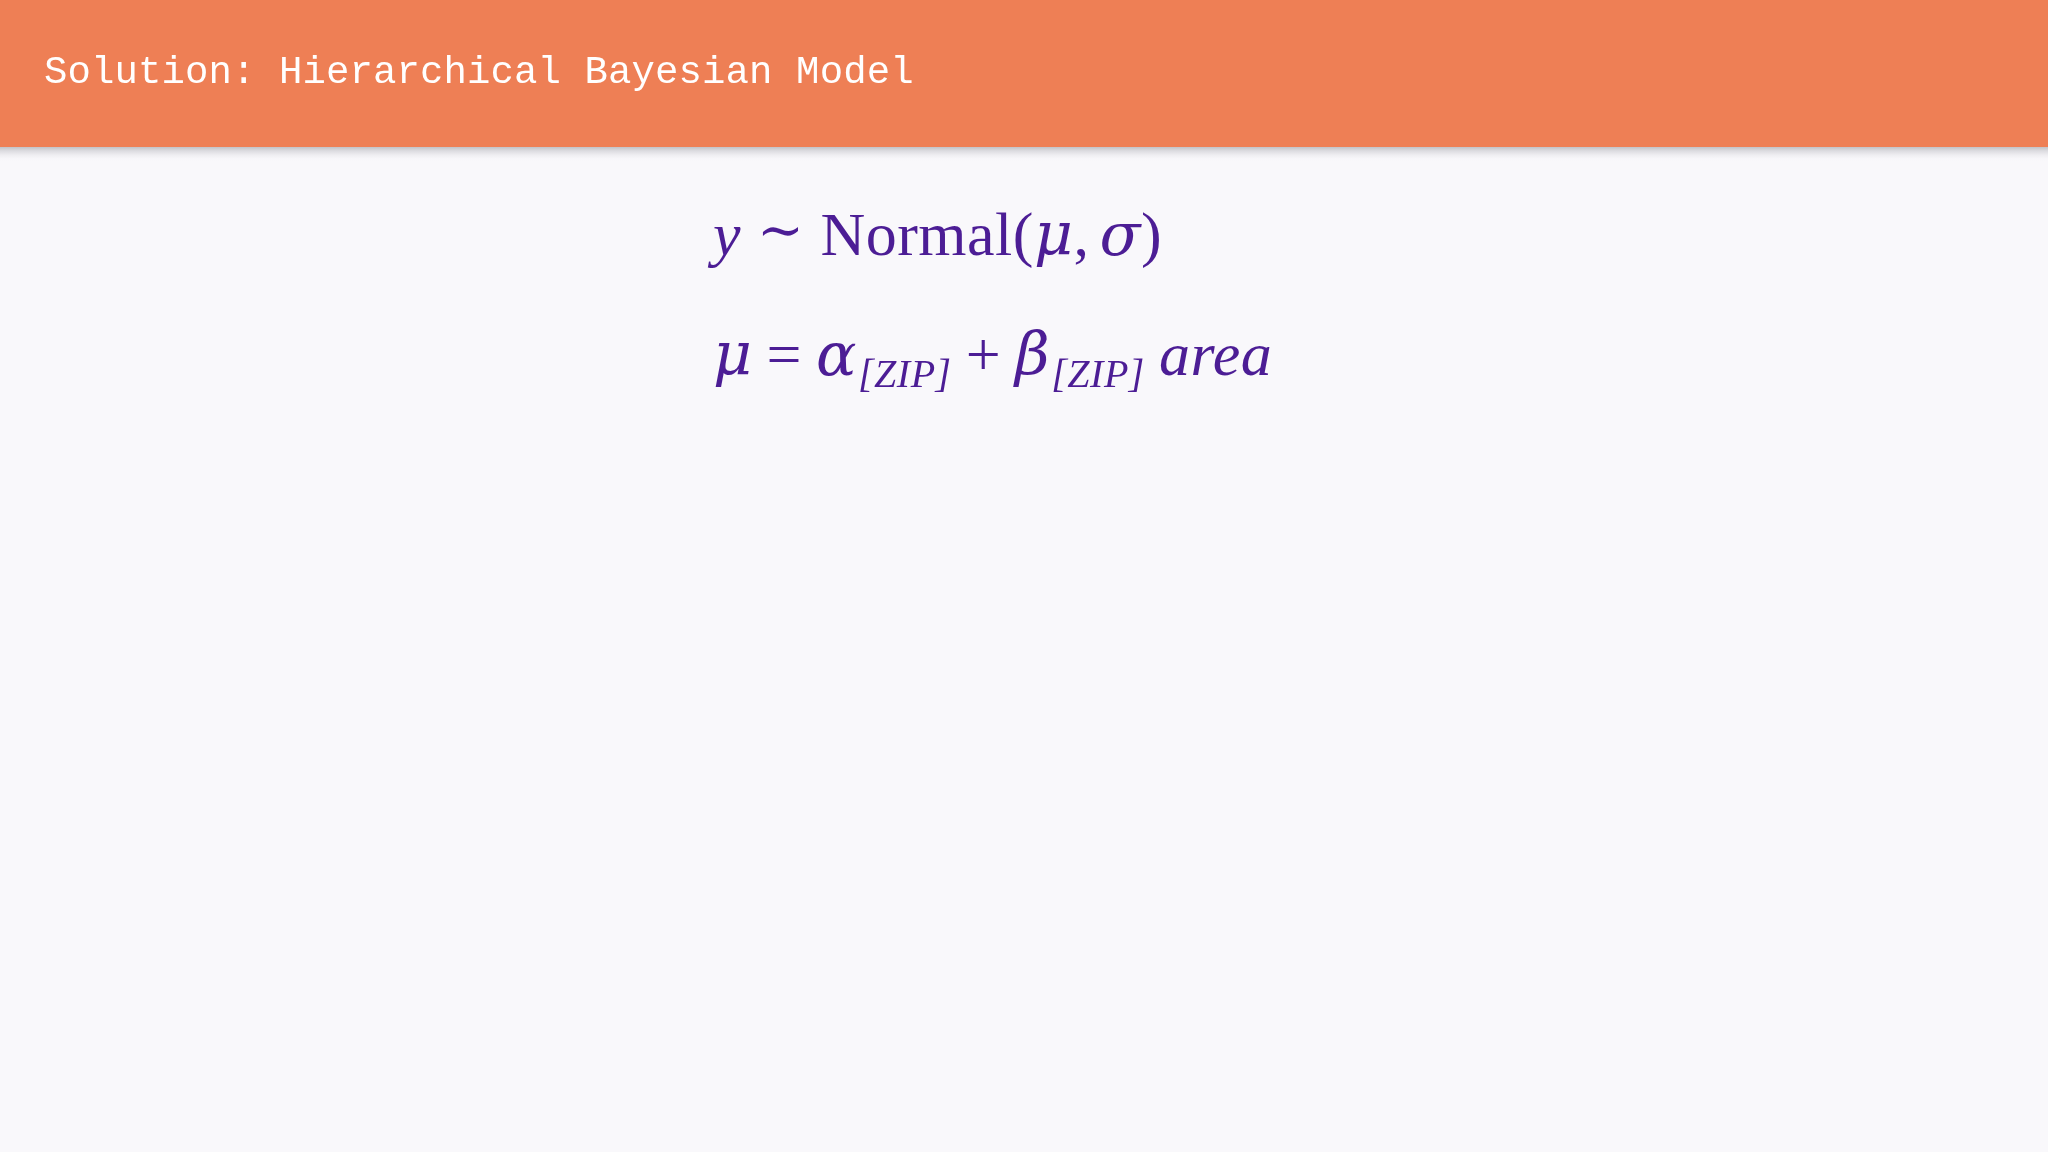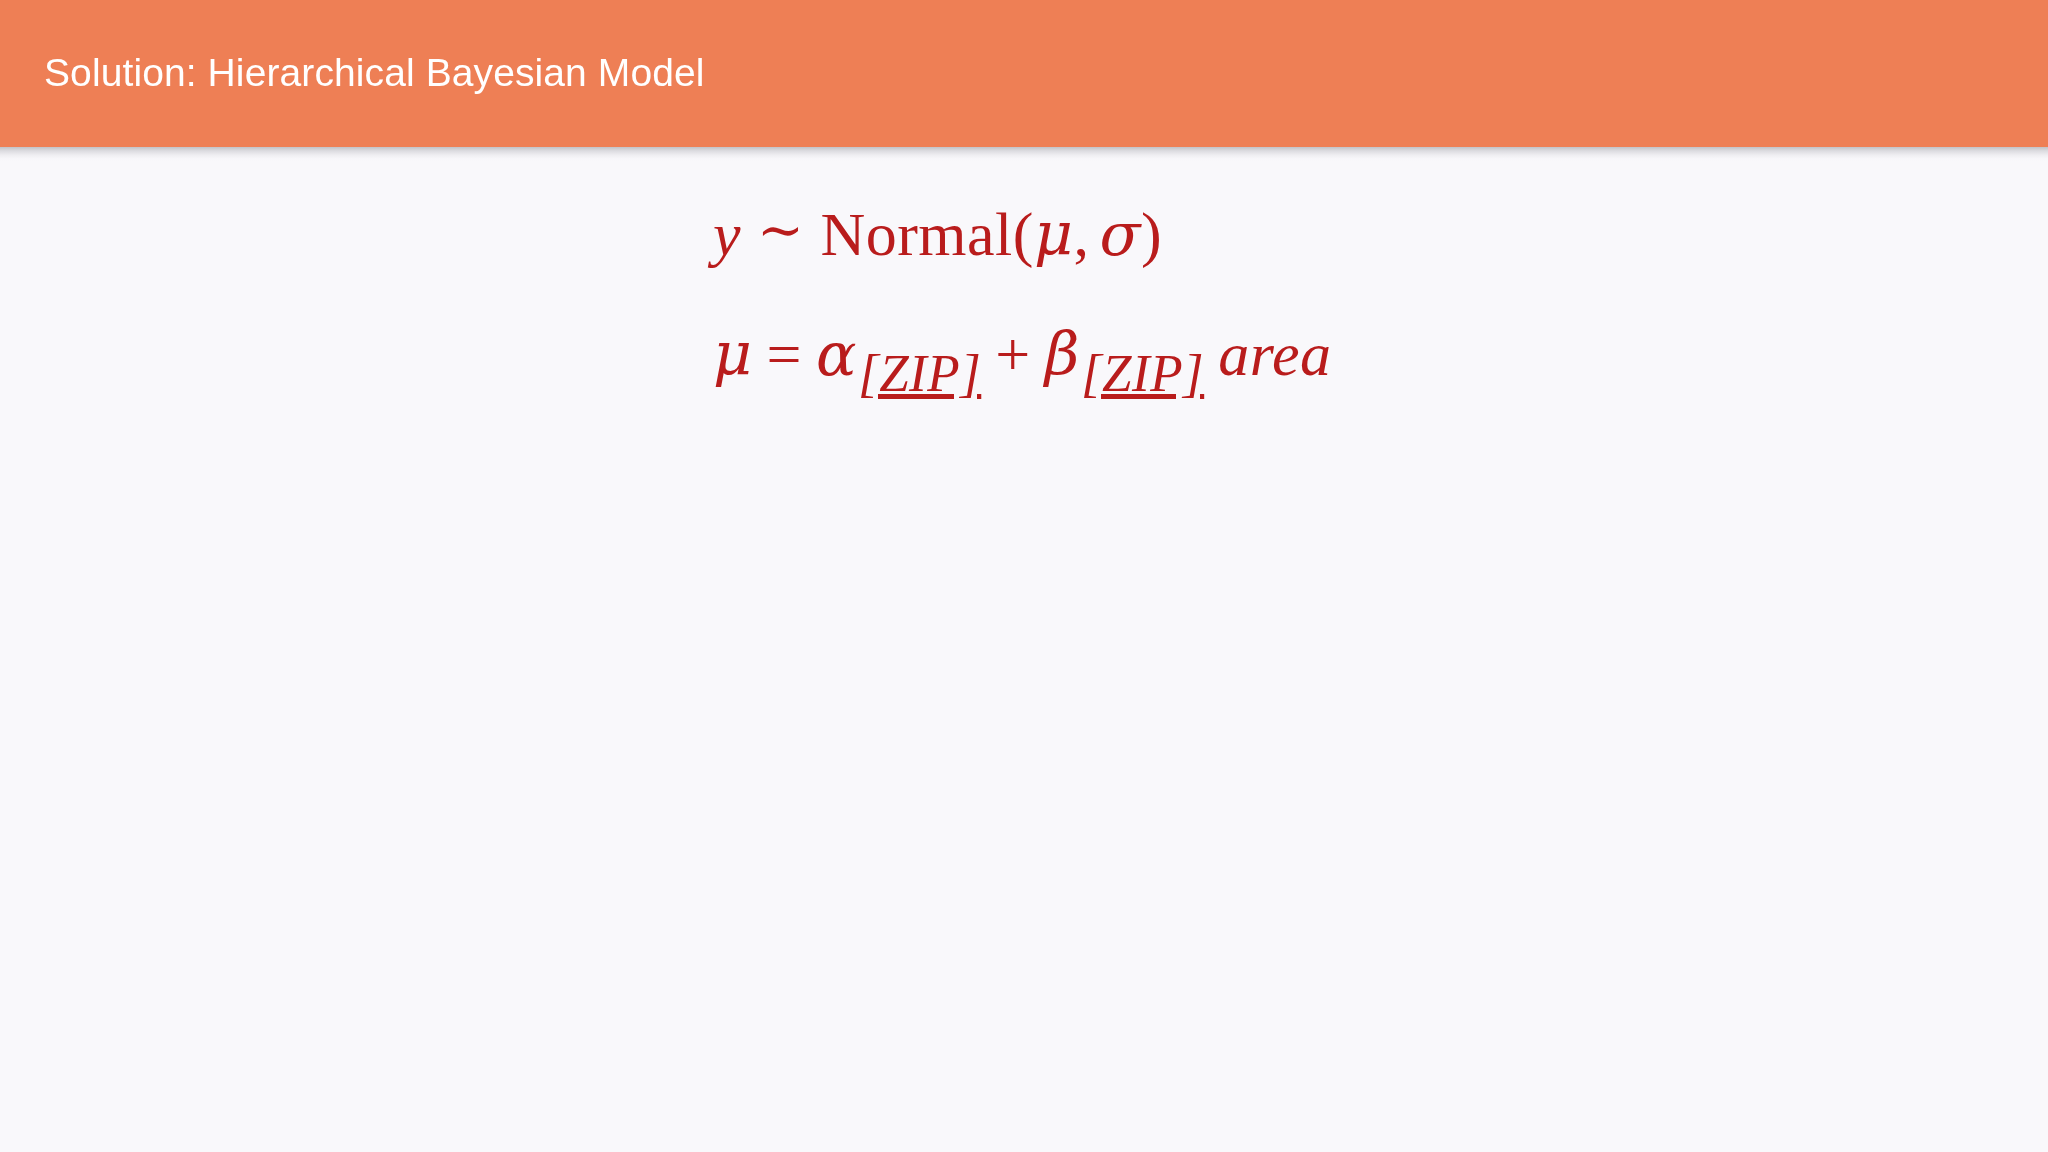--- a/index.html
+++ b/index.html
@@ -32,21 +32,21 @@
     background: #ee7f55;
     box-sizing: border-box;
     display: flex;
     align-items: center;
   }
 
   .slide-title {
     margin: 0;
     padding: 0 0 0 44px;
     color: #ffffff;
-    font-family: Liberation Sans, sans-serif;
+    font-family: Liberation Mono, monospace;
     font-size: 39px;
     font-weight: 400;
     line-height: 1.1;
     letter-spacing: 0.1px;
     white-space: nowrap;
   }
 
   .header-shadow {
     position: absolute;
     top: 147px;
@@ -69,21 +69,21 @@
     left: 0;
     width: 2048px;
     height: 991px;
     background: #f9f8fb;
   }
 
   .formula-block {
     position: absolute;
     top: 14px;
     left: 713px;
-    color: #b91c1c;
+    color: #4c1d95;
     font-family: "Liberation Serif", "DejaVu Serif", serif;
     -webkit-font-smoothing: antialiased;
   }
 
   .formula-line {
     display: block;
     white-space: nowrap;
     font-size: 62px;
     line-height: 118px;
     letter-spacing: 0.5px;
@@ -118,25 +118,24 @@
     letter-spacing: 0.5px;
   }
 
   .mpunct {
     font-style: normal;
     padding-right: 10px;
   }
 
   .msub {             
     font-style: italic;
-    font-size: 53px;
+    font-size: 40px;
     vertical-align: -0.30em;
     letter-spacing: 0.5px;
     padding-left: 1px;
-    text-decoration: underline;
   }
 
   .word-gap {
     padding-left: 14px;
     font-style: italic;
   }
 </style>
 </head>
 <body>
 

